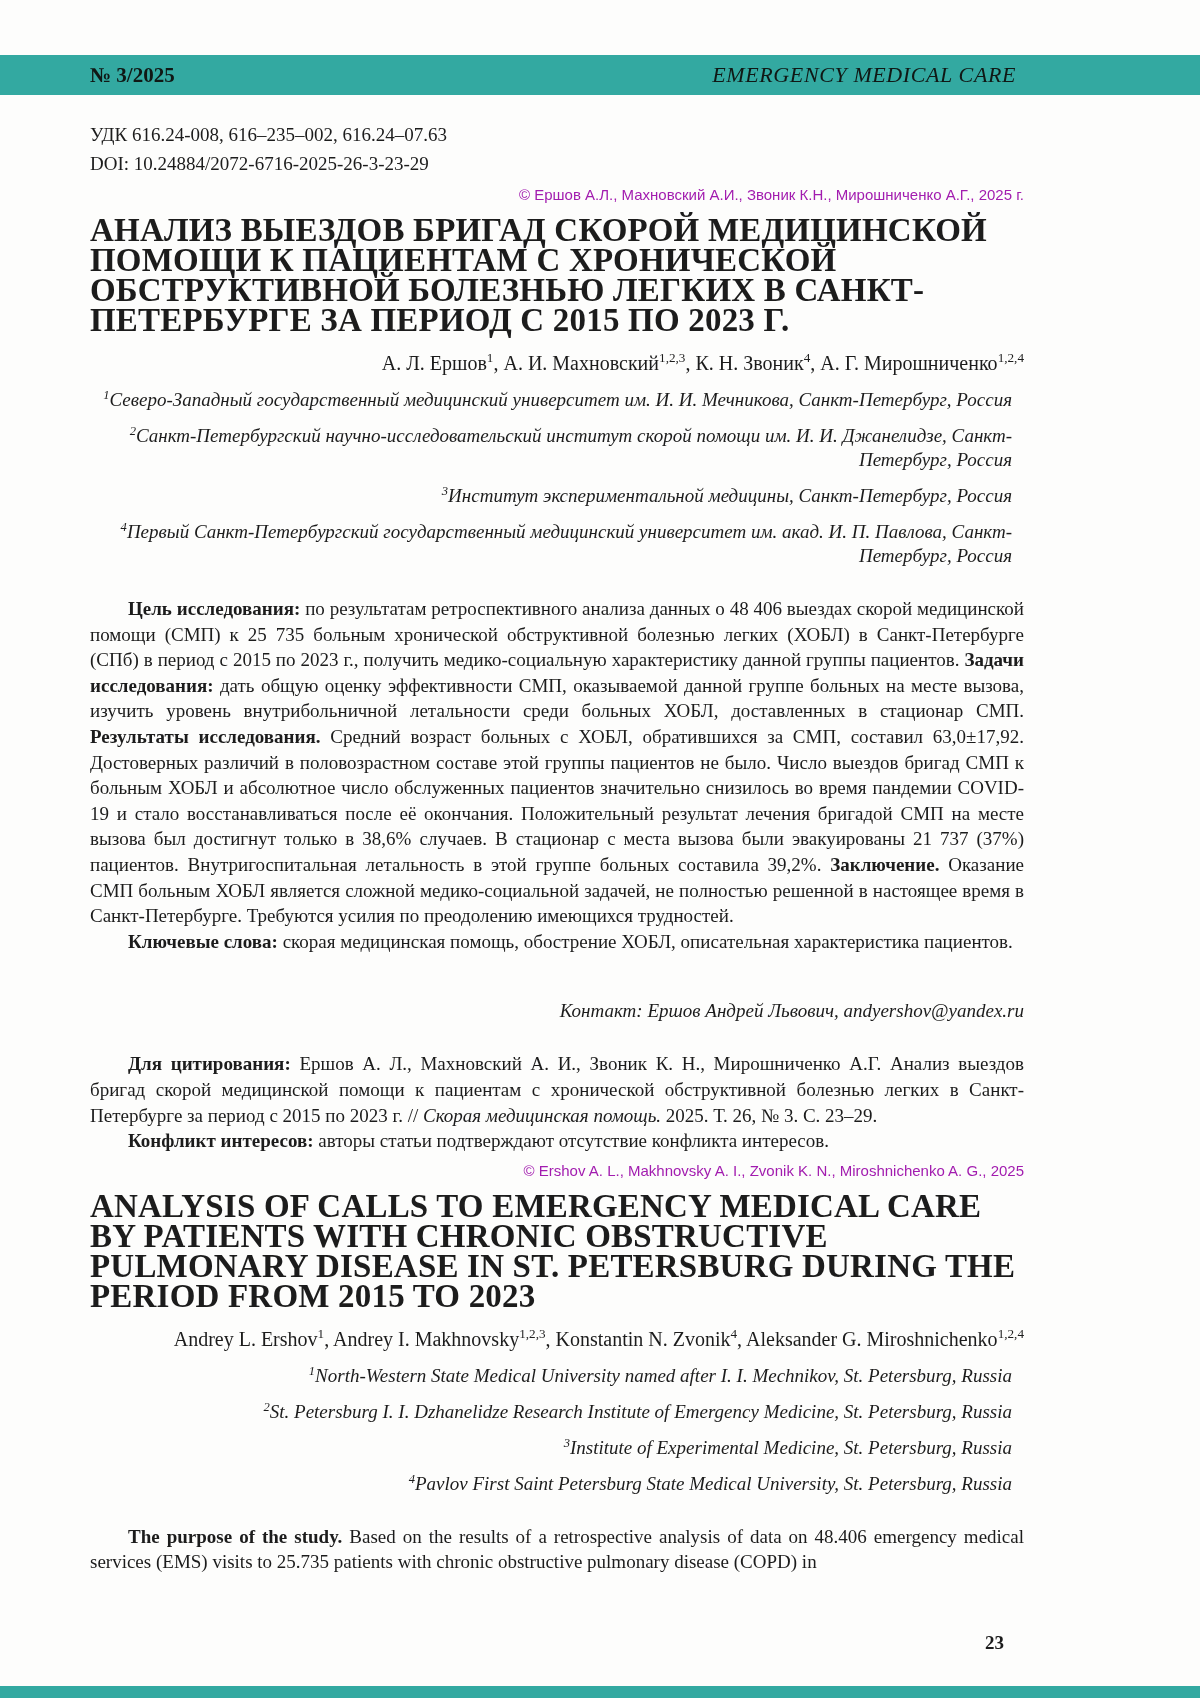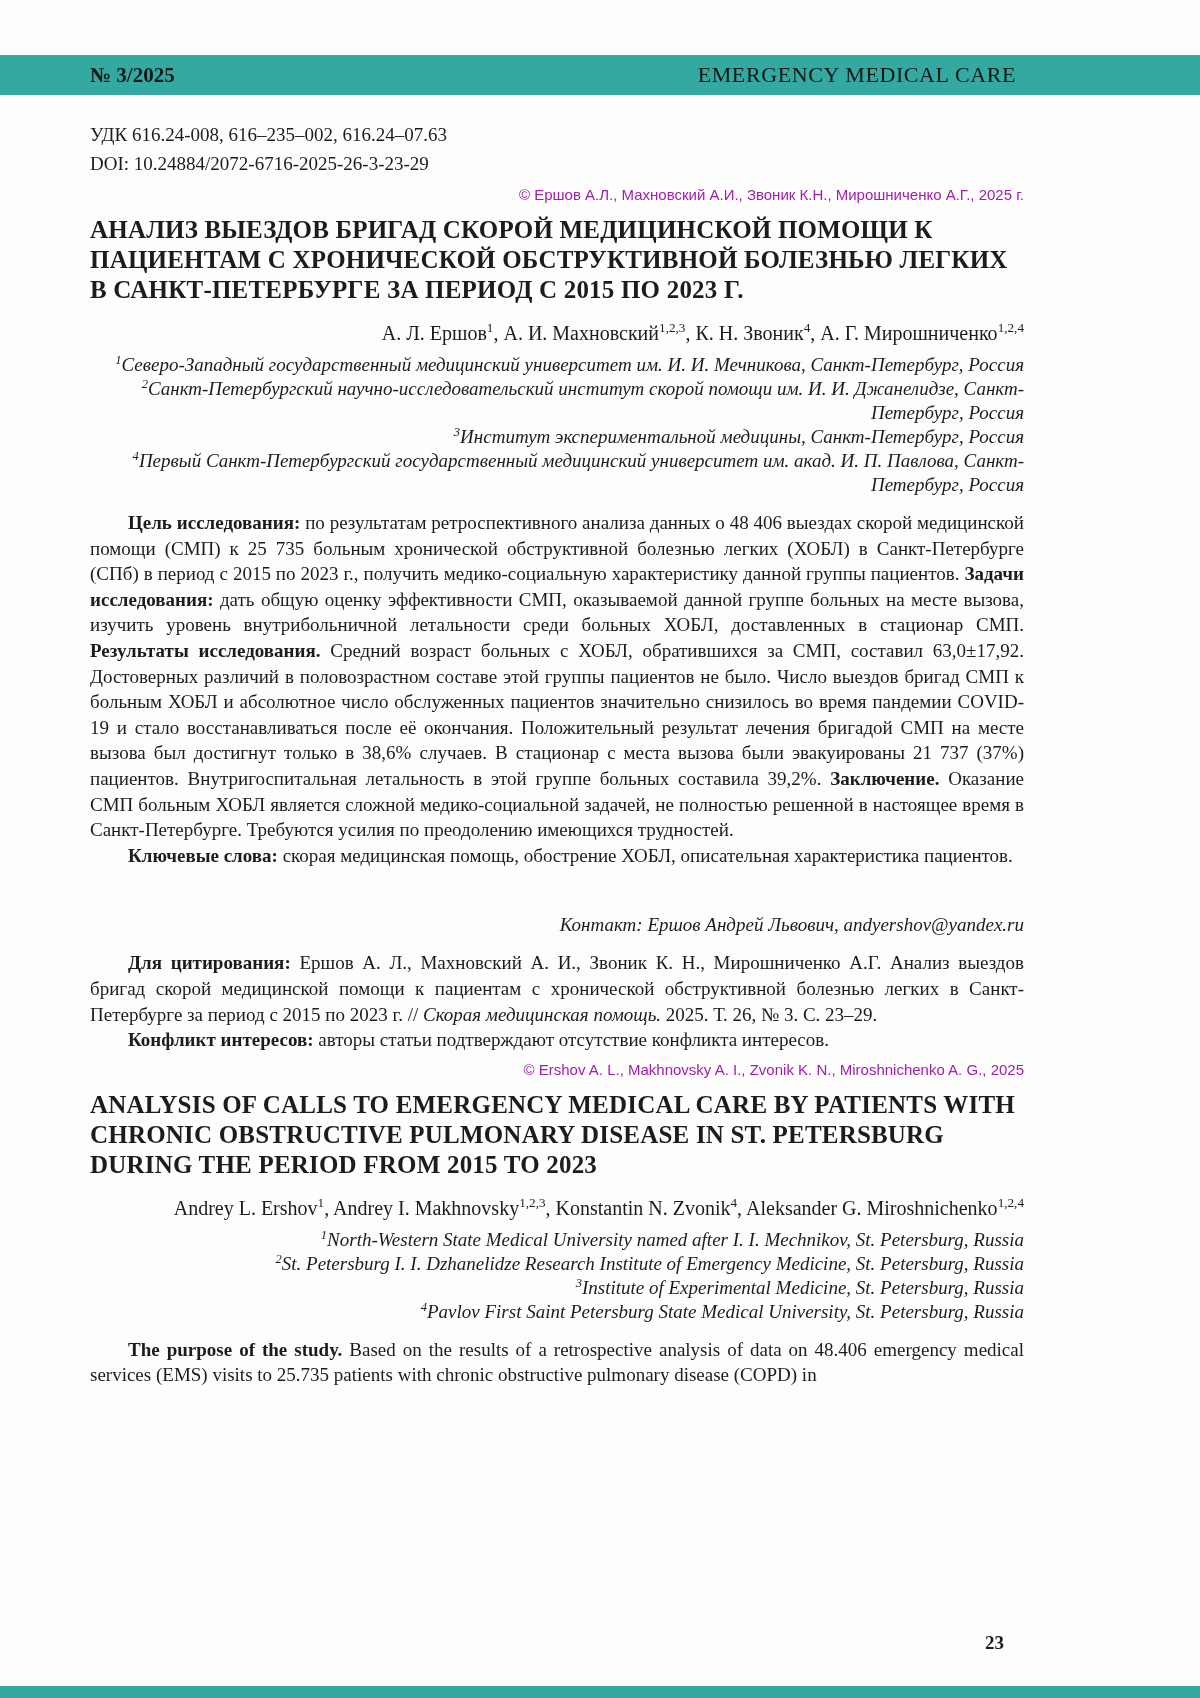--- a/index.html
+++ b/index.html
@@ -9,34 +9,34 @@
   .page {
     position:relative; width:1200px; height:1698px;
     background:#fdfdfc; margin:0 auto; overflow:hidden;
   }
   .band {
     position:absolute; top:55px; left:0; right:0; height:40px;
     display:flex; align-items:center; justify-content:space-between;
     padding:0 184px 0 90px;
   }
   .issue { font-weight:bold; font-size:21px; color:#101815; }
-  .journal { font-size:22px; color:#101815; letter-spacing:0.6px; }
+  .journal { font-style:italic; font-size:22px; color:#101815; letter-spacing:0.6px; }
   .content { position:absolute; top:120px; left:90px; width:934px; }
   .meta-line { font-size:19px; line-height:29px; }
   .copyright {
     font-family:"Liberation Sans", sans-serif; font-size:15px;
     text-align:right; color:#a21caf; margin-top:8px;
   }
-  .title { font-size:25px; font-weight:bold; line-height:30px; margin-top:12px; letter-spacing:0.2px; }
+  .title { font-size:33px; font-weight:bold; line-height:30px; margin-top:12px; letter-spacing:0.2px; }
   .authors { font-size:20px; text-align:right; margin-top:15px; line-height:26px; }
   .affiliations { font-style:italic; text-align:right; font-size:19px; line-height:24px; margin-top:7px; }
-  .affiliations p { margin:0; }
+  .affiliations p { margin:12px; }
   sup { font-size:66%; line-height:0; }
   .para { font-size:19px; line-height:25.6px; text-align:justify; text-indent:38px; }
-  .gap-lg { margin-top:13px; }
+  .gap-lg { margin-top:28px; }
   .contact { font-style:italic; font-size:19px; text-align:right; margin-top:44px; line-height:25px; }
   .page-number { position:absolute; right:196px; bottom:44px; font-size:19px; font-weight:bold; }
   .bottom-band { position:absolute; left:0; right:0; bottom:0; height:12px; }
   b { font-weight:bold; }
   i { font-style:italic; }
 </style>
 </head>
 <body>
 
 <div class="page">

